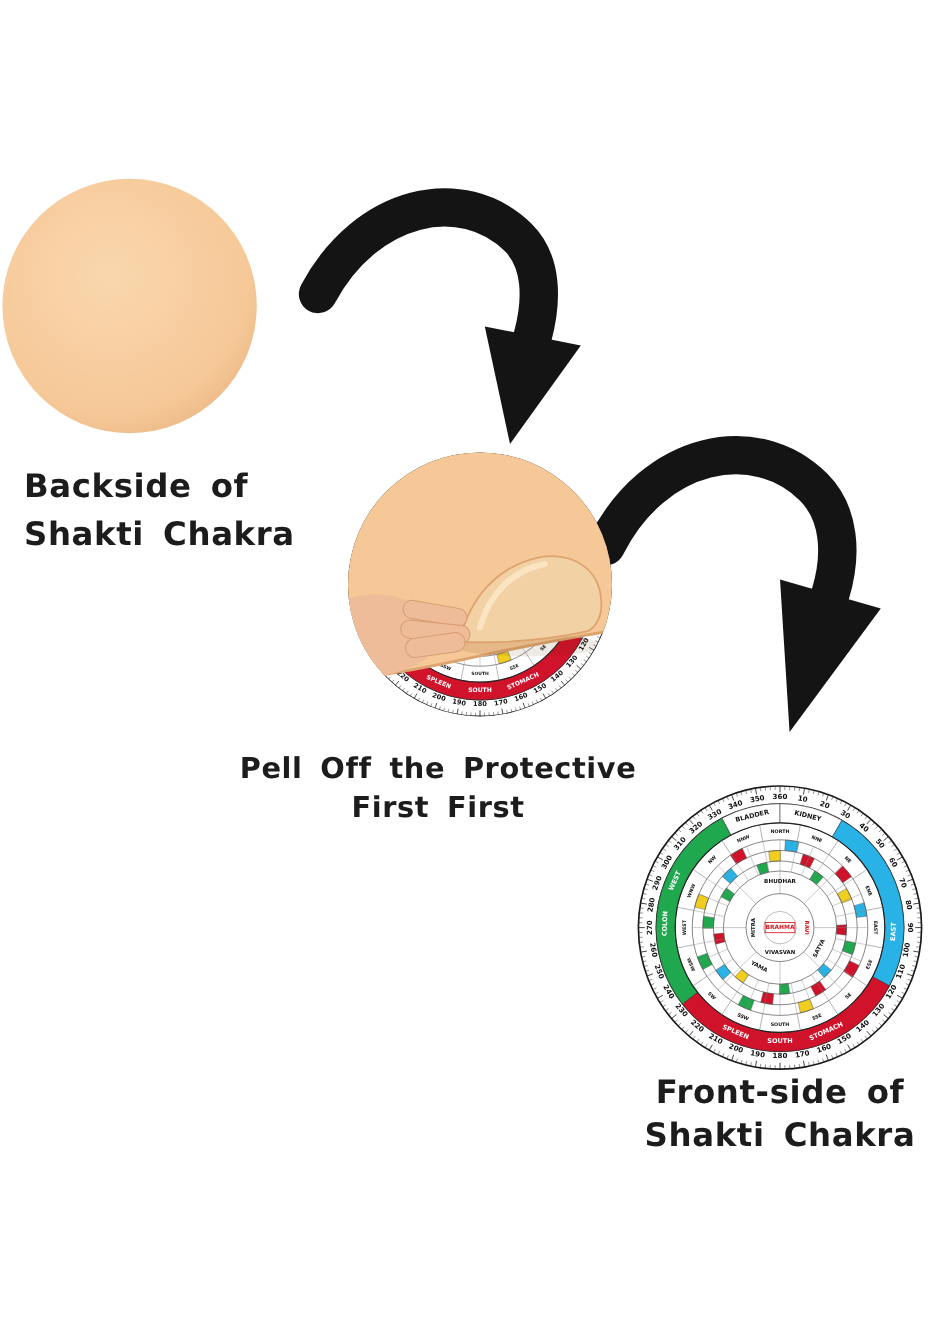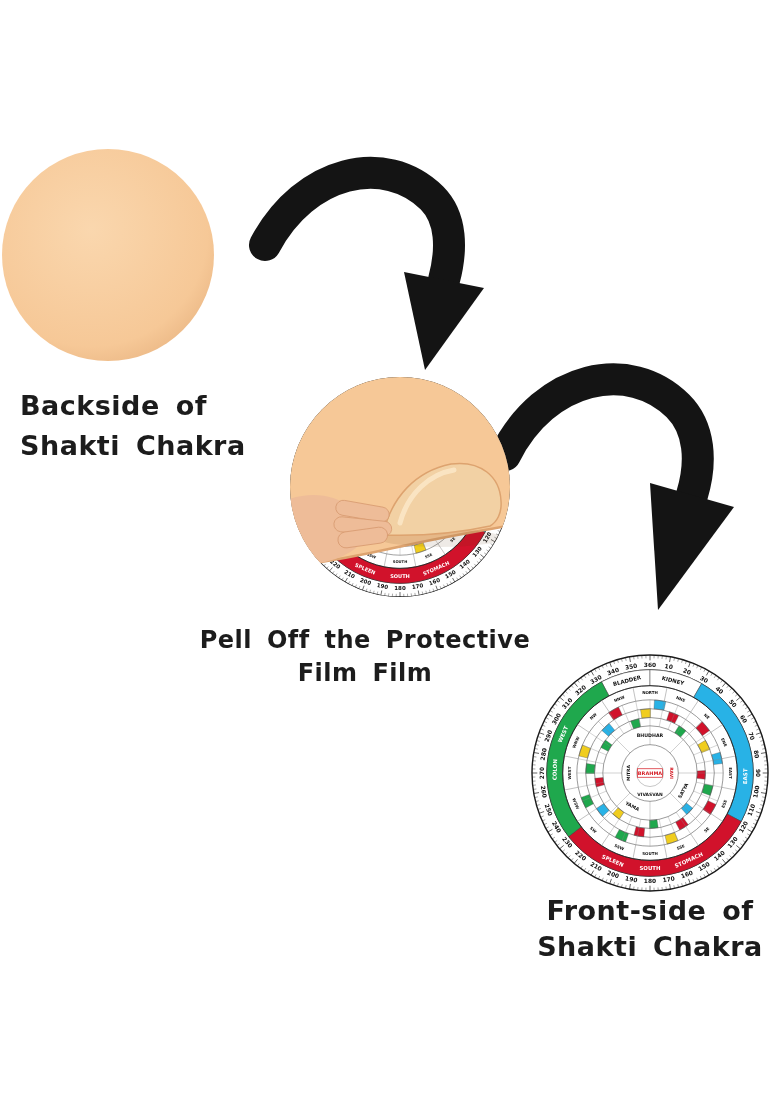--- a/index.html
+++ b/index.html
@@ -421,21 +421,21 @@
         <path class="fill-skin" d="M-10,128 C18,116 44,118 62,132 C76,143 78,160 68,173 C48,189 12,193 -10,189 Z"></path>
         <rect class="fill-skin finger" x="48" y="124" width="54" height="15" rx="7.5" transform="rotate(10 48 131)"></rect>
         <rect class="fill-skin finger" x="46" y="141" width="58" height="15" rx="7.5" transform="rotate(6 46 148)"></rect>
         <rect class="fill-skin finger" x="50" y="158" width="50" height="16" rx="8" transform="rotate(-8 50 166)"></rect>
       </g>
     </g>
   </svg>
 
   <div class="caption caption-peel">
     <div>Pell Off the Protective</div>
-    <div>Film Film</div>
+    <div>First First</div>
   </div>
 
   <svg class="front-wheel" width="240" height="240" viewBox="0 0 240 240">
     <g id="mainWheel">
         <circle cx="120" cy="120" r="118" fill="#ffffff" stroke="#1a1a1a" stroke-width="1.416"></circle>
         <line x1="120.00000000000001" y1="2" x2="120" y2="7.310000000000002" stroke="#222" stroke-width="0.708"></line>
         <line x1="124.11814061089513" y1="2.0718824117466994" x2="124.00283267379007" y2="5.373869704217796" stroke="#222" stroke-width="0.41300000000000003"></line>
         <line x1="128.2312639018068" y1="2.2874420693407416" x2="128.0007885125562" y2="5.583393691399209" stroke="#222" stroke-width="0.41300000000000003"></line>
         <line x1="132.3343586655831" y1="2.646416346543745" x2="131.9889966229468" y2="5.93231668884053" stroke="#222" stroke-width="0.41300000000000003"></line>
         <line x1="136.42242591328775" y1="3.148367888494704" x2="135.9625979877157" y2="6.420213587616857" stroke="#222" stroke-width="0.41300000000000003"></line>

